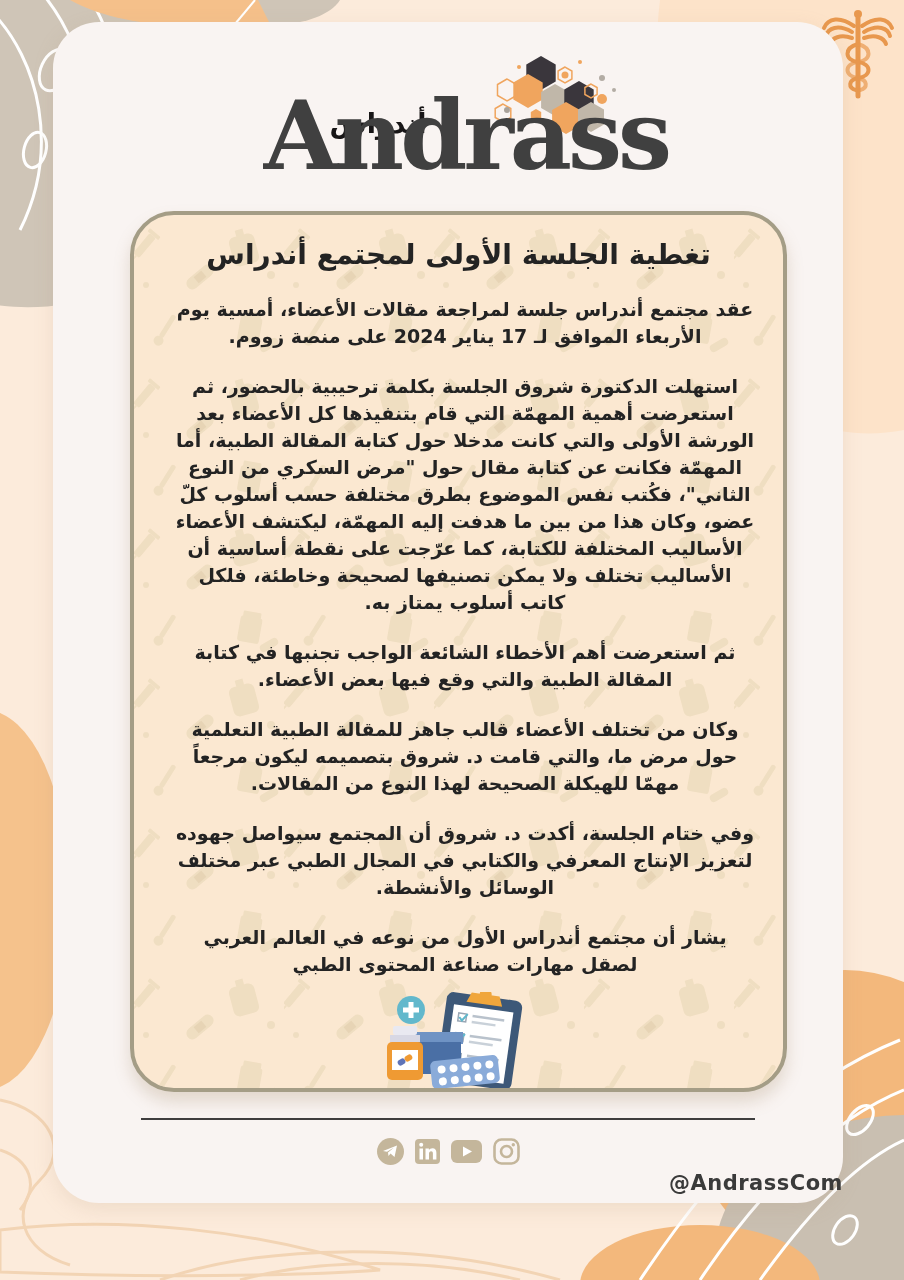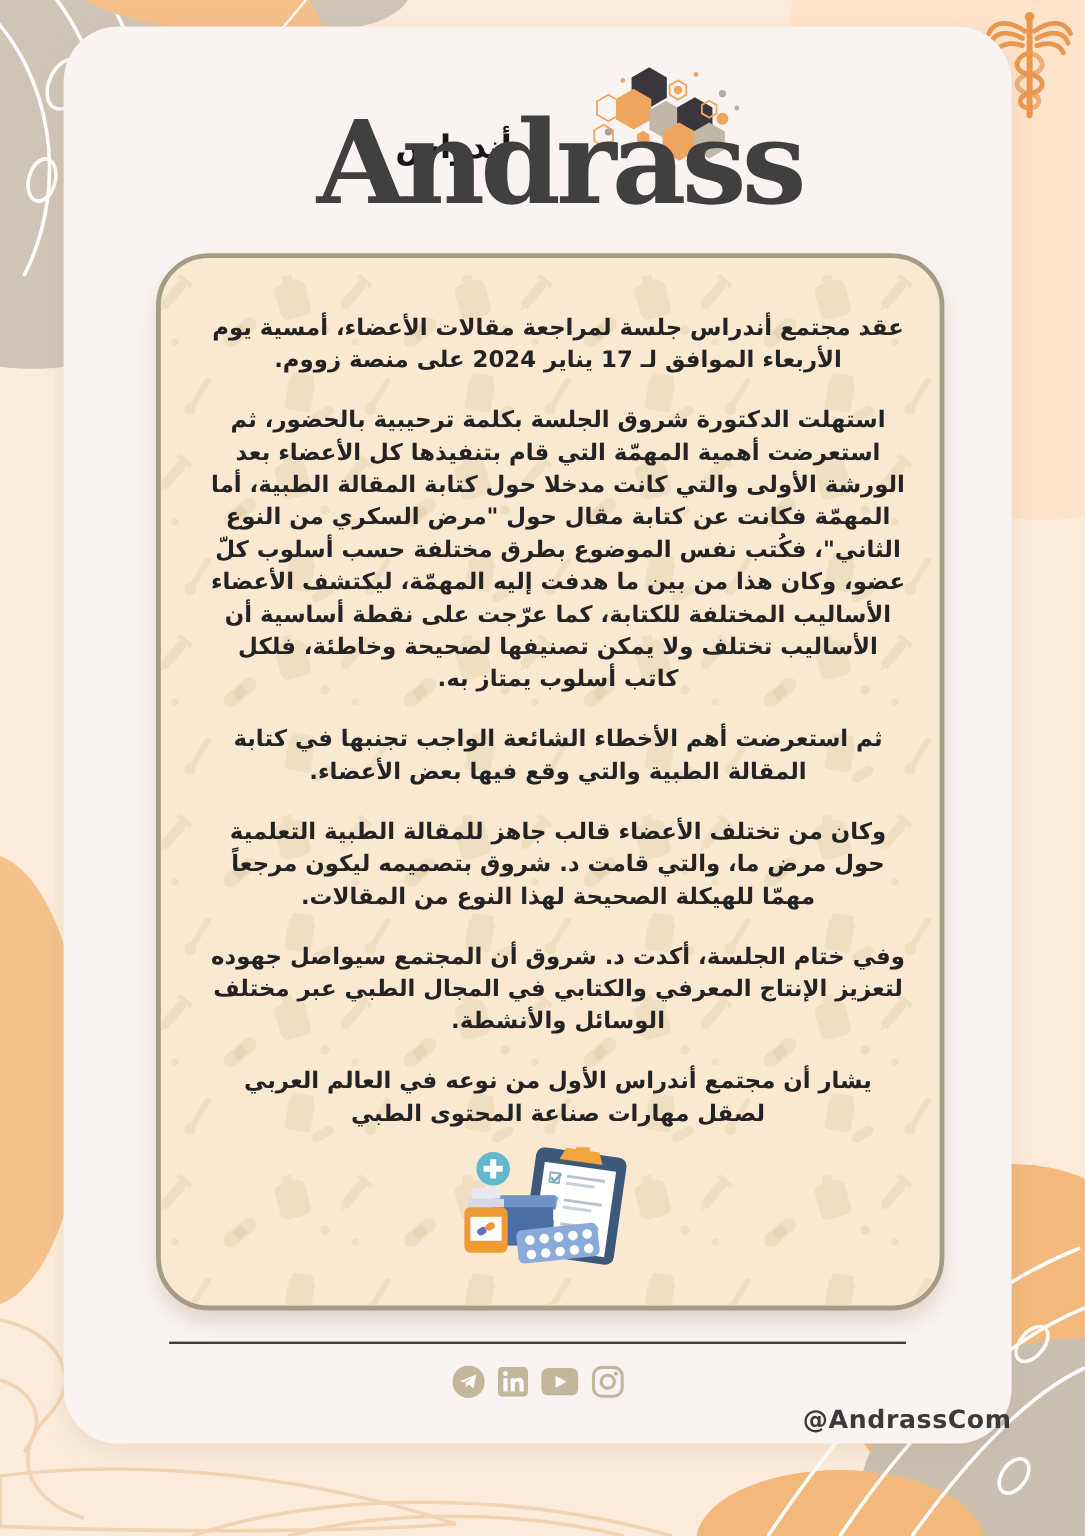--- a/index.html
+++ b/index.html
@@ -173,20 +173,21 @@
           <g transform="translate(135,130) rotate(-30)">
             <rect x="-10" y="-4" width="20" height="8" rx="4"></rect>
           </g>
         </g>
       </pattern>
     </defs>
     <rect x="0" y="0" width="649" height="873" fill="url(#medpat)"></rect>
   </svg>
 
   <div class="card-content">
+    <h1 class="card-title">تغطية الجلسة الأولى لمجتمع أندراس</h1>
 
     <p class="body-par">عقد مجتمع أندراس  جلسة لمراجعة مقالات الأعضاء،  أمسية يوم الأربعاء الموافق لـ 17 يناير 2024 على منصة زووم.</p>
     <p class="body-par">استهلت الدكتورة شروق الجلسة بكلمة ترحيبية بالحضور، ثم استعرضت أهمية المهمّة التي قام بتنفيذها كل الأعضاء بعد الورشة الأولى والتي كانت مدخلا حول كتابة المقالة الطبية، أما المهمّة فكانت عن كتابة مقال حول "مرض السكري من النوع الثاني"، فكُتب نفس الموضوع بطرق مختلفة حسب أسلوب كلّ عضو، وكان هذا من بين ما هدفت إليه المهمّة، ليكتشف الأعضاء الأساليب المختلفة للكتابة، كما عرّجت على نقطة أساسية أن الأساليب تختلف ولا يمكن تصنيفها لصحيحة وخاطئة، فلكل كاتب أسلوب يمتاز به.</p>
     <p class="body-par">ثم استعرضت  أهم  الأخطاء الشائعة  الواجب تجنبها في كتابة المقالة الطبية والتي وقع فيها  بعض الأعضاء.</p>
     <p class="body-par">وكان من تختلف الأعضاء قالب جاهز  للمقالة الطبية التعلمية حول مرض ما، والتي قامت د. شروق بتصميمه ليكون مرجعاً مهمّا للهيكلة الصحيحة لهذا النوع من المقالات.</p>
     <p class="body-par">وفي ختام الجلسة، أكدت د. شروق أن المجتمع سيواصل جهوده لتعزيز الإنتاج المعرفي والكتابي في المجال الطبي عبر مختلف الوسائل والأنشطة.</p>
     <p class="body-par">يشار أن مجتمع أندراس الأول من نوعه في العالم العربي لصقل مهارات صناعة المحتوى الطبي</p>
 
     
     <svg class="illus" width="180" height="100" viewBox="0 0 180 100">

